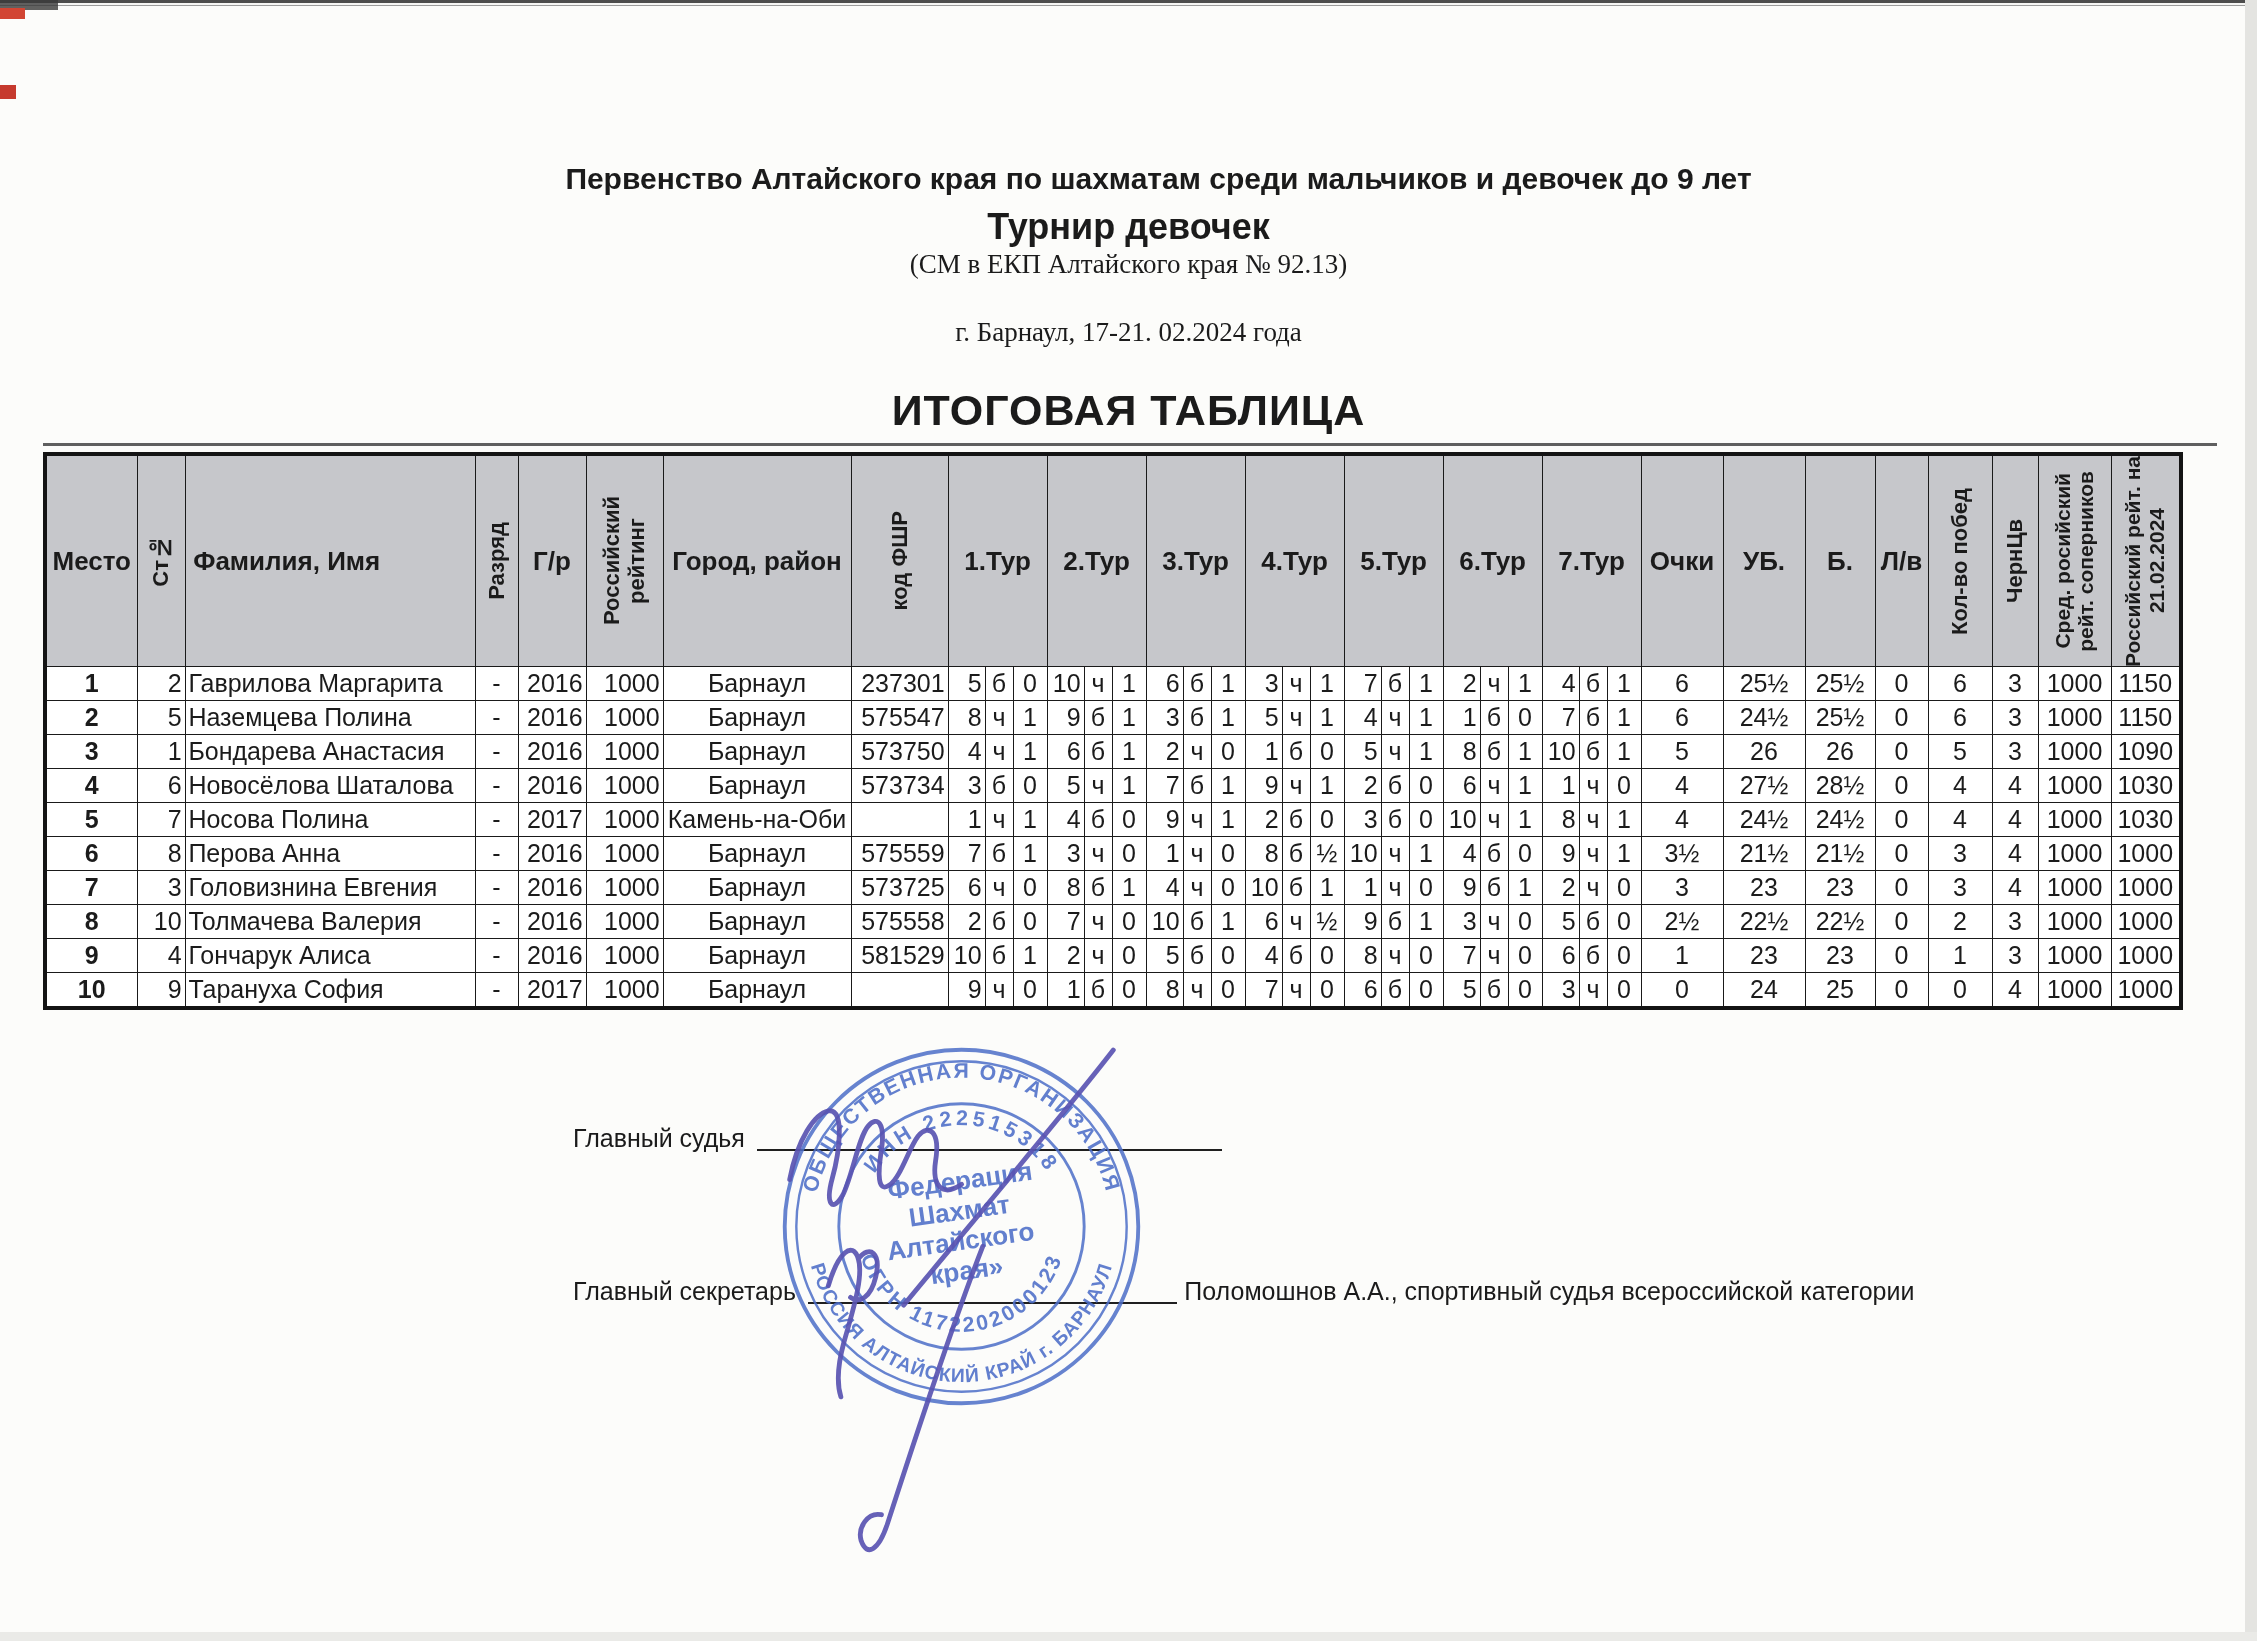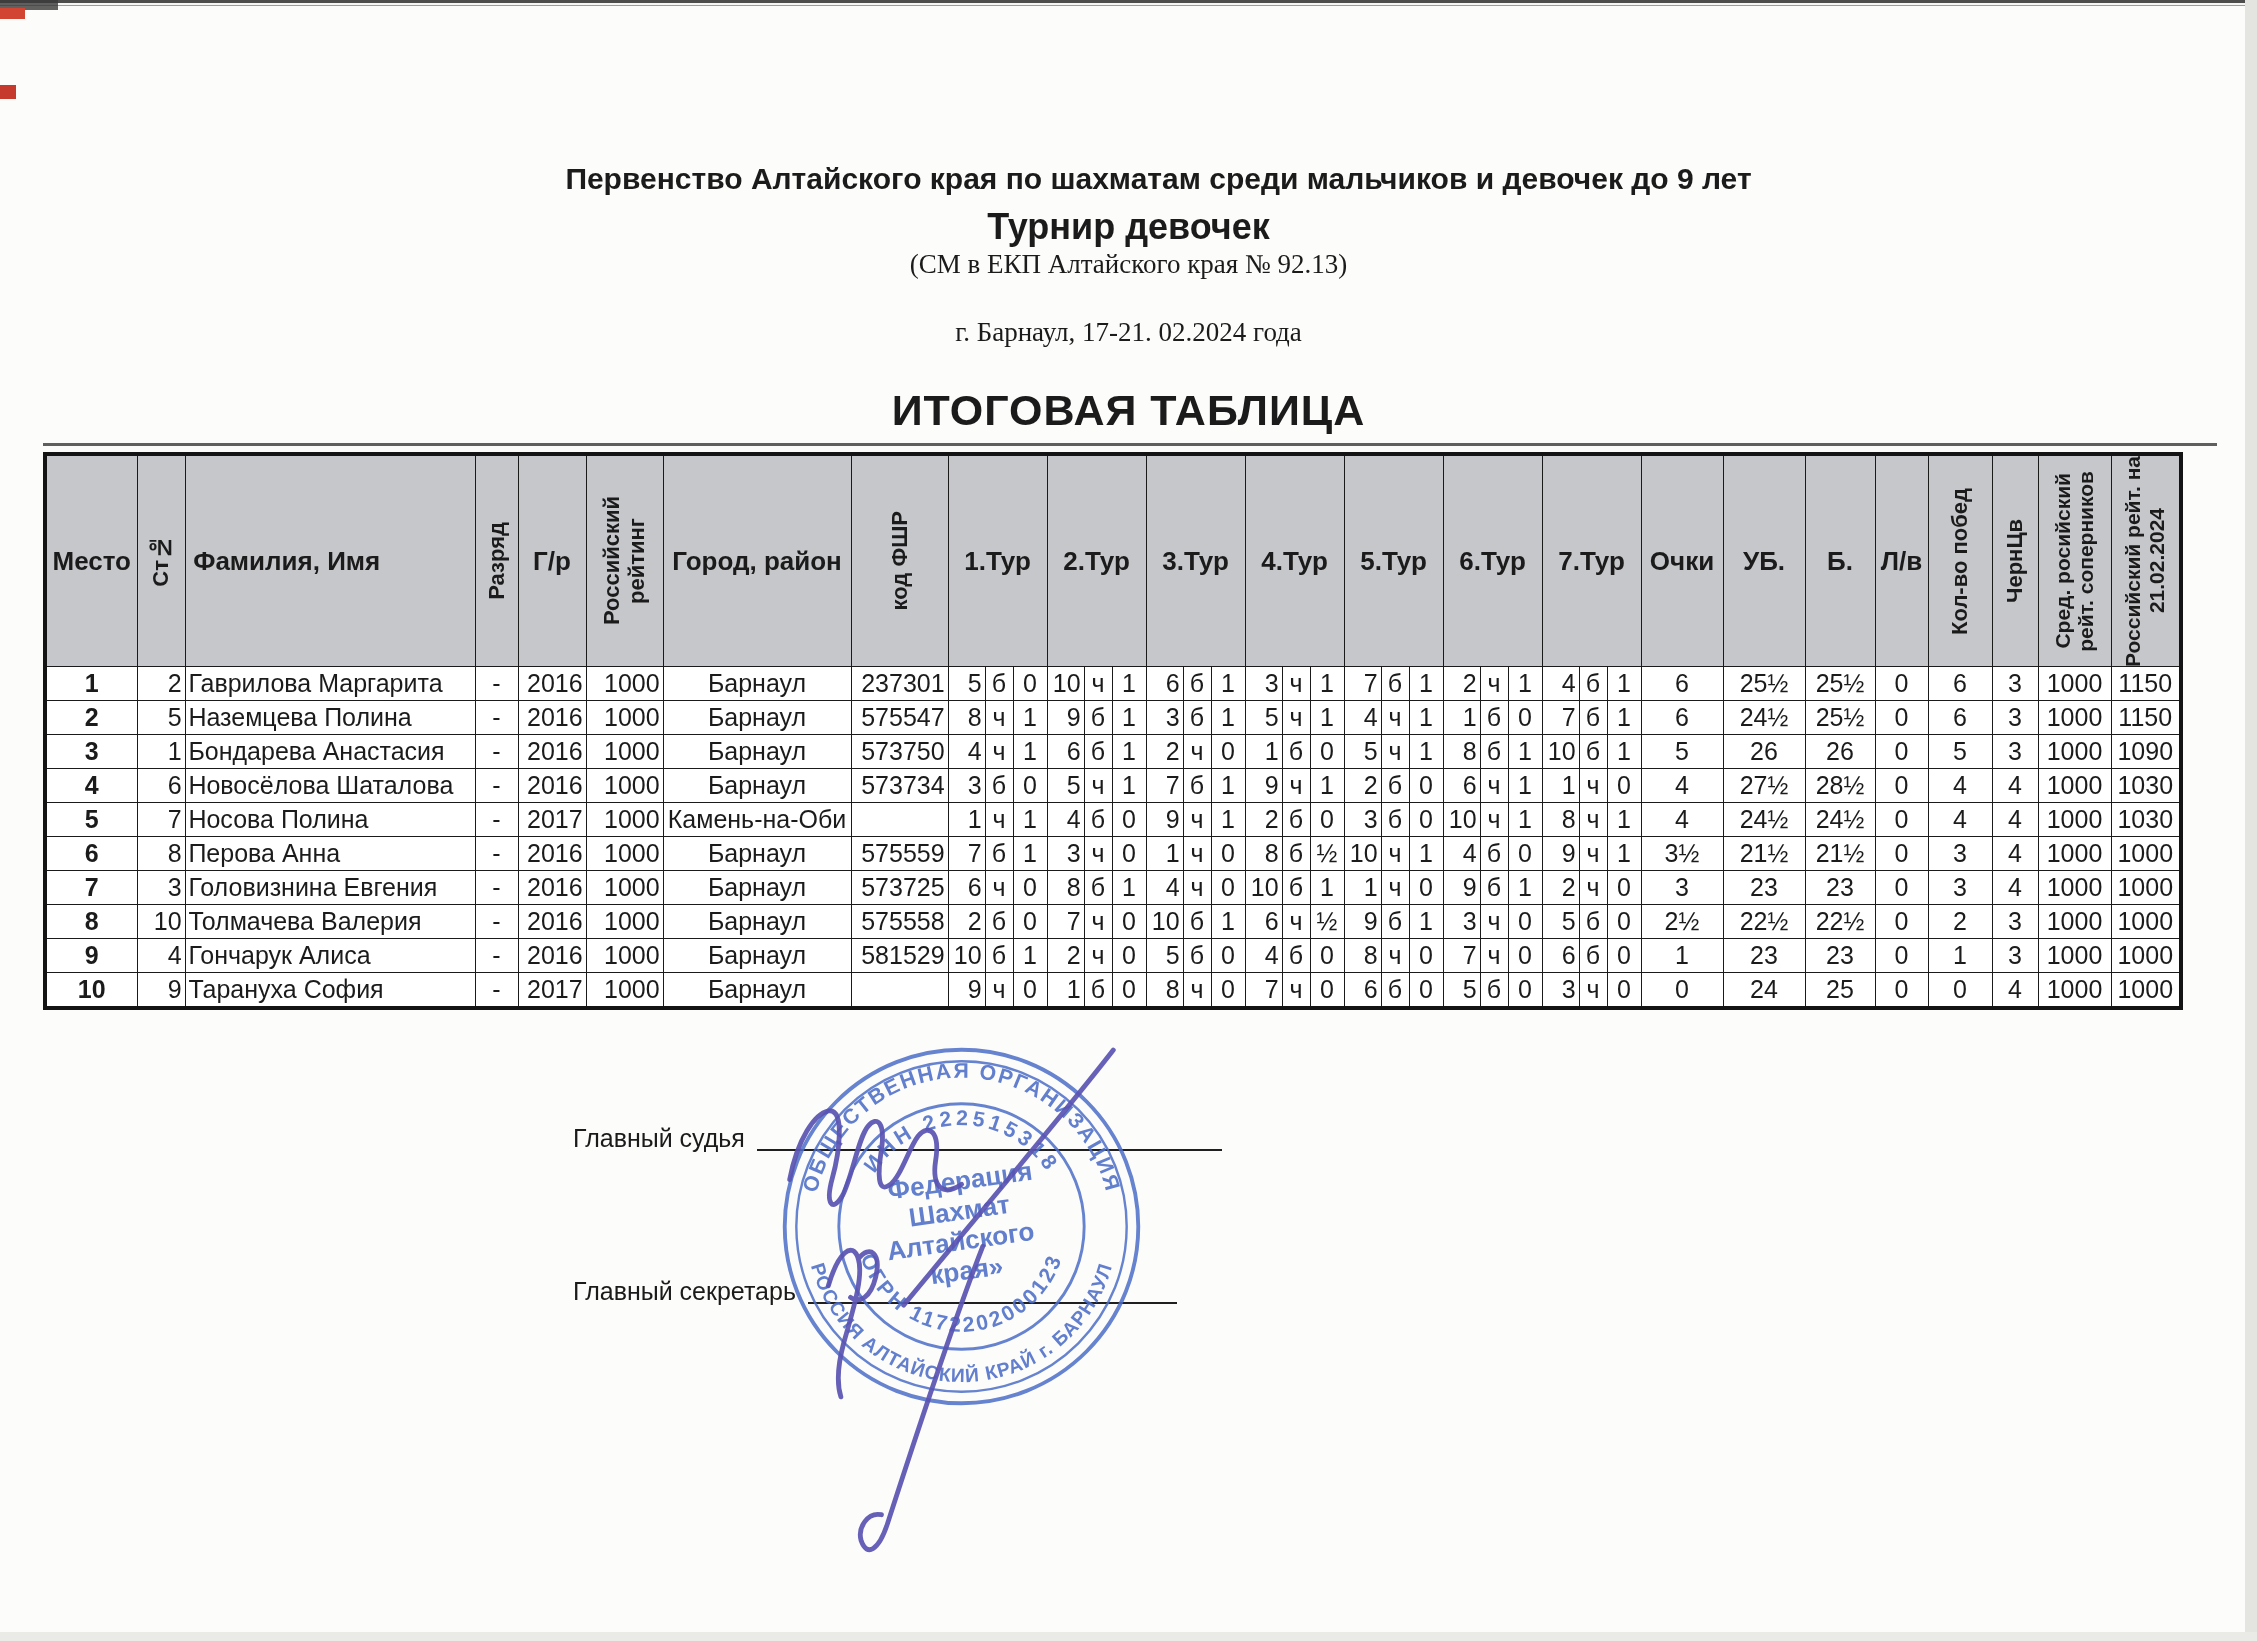--- a/index.html
+++ b/index.html
@@ -594,20 +594,21 @@
     </tbody>
 </table>
 
 <div class="sig-line sig-a">
   <span class="label">Главный судья</span>
   <span class="rule"></span>
 </div>
 <div class="sig-line sig-b">
   <span class="label">Главный секретарь</span>
   <span class="rule"></span>
+  <span class="name">Поломошнов А.А., спортивный судья всероссийской категории</span>
 </div>
 
 <svg class="stamp" viewBox="0 0 382 382">
   <g fill="none" stroke="#4d6ec8" opacity="0.85">
     <circle cx="191" cy="191" r="183" stroke-width="4"></circle>
     <circle cx="191" cy="191" r="171" stroke-width="2.5"></circle>
     <circle cx="191" cy="191" r="127" stroke-width="3"></circle>
   </g>
   <defs>
     <path id="arcTopOuter" d="M 37,191 A 154,154 0 1 1 345,191"></path>

